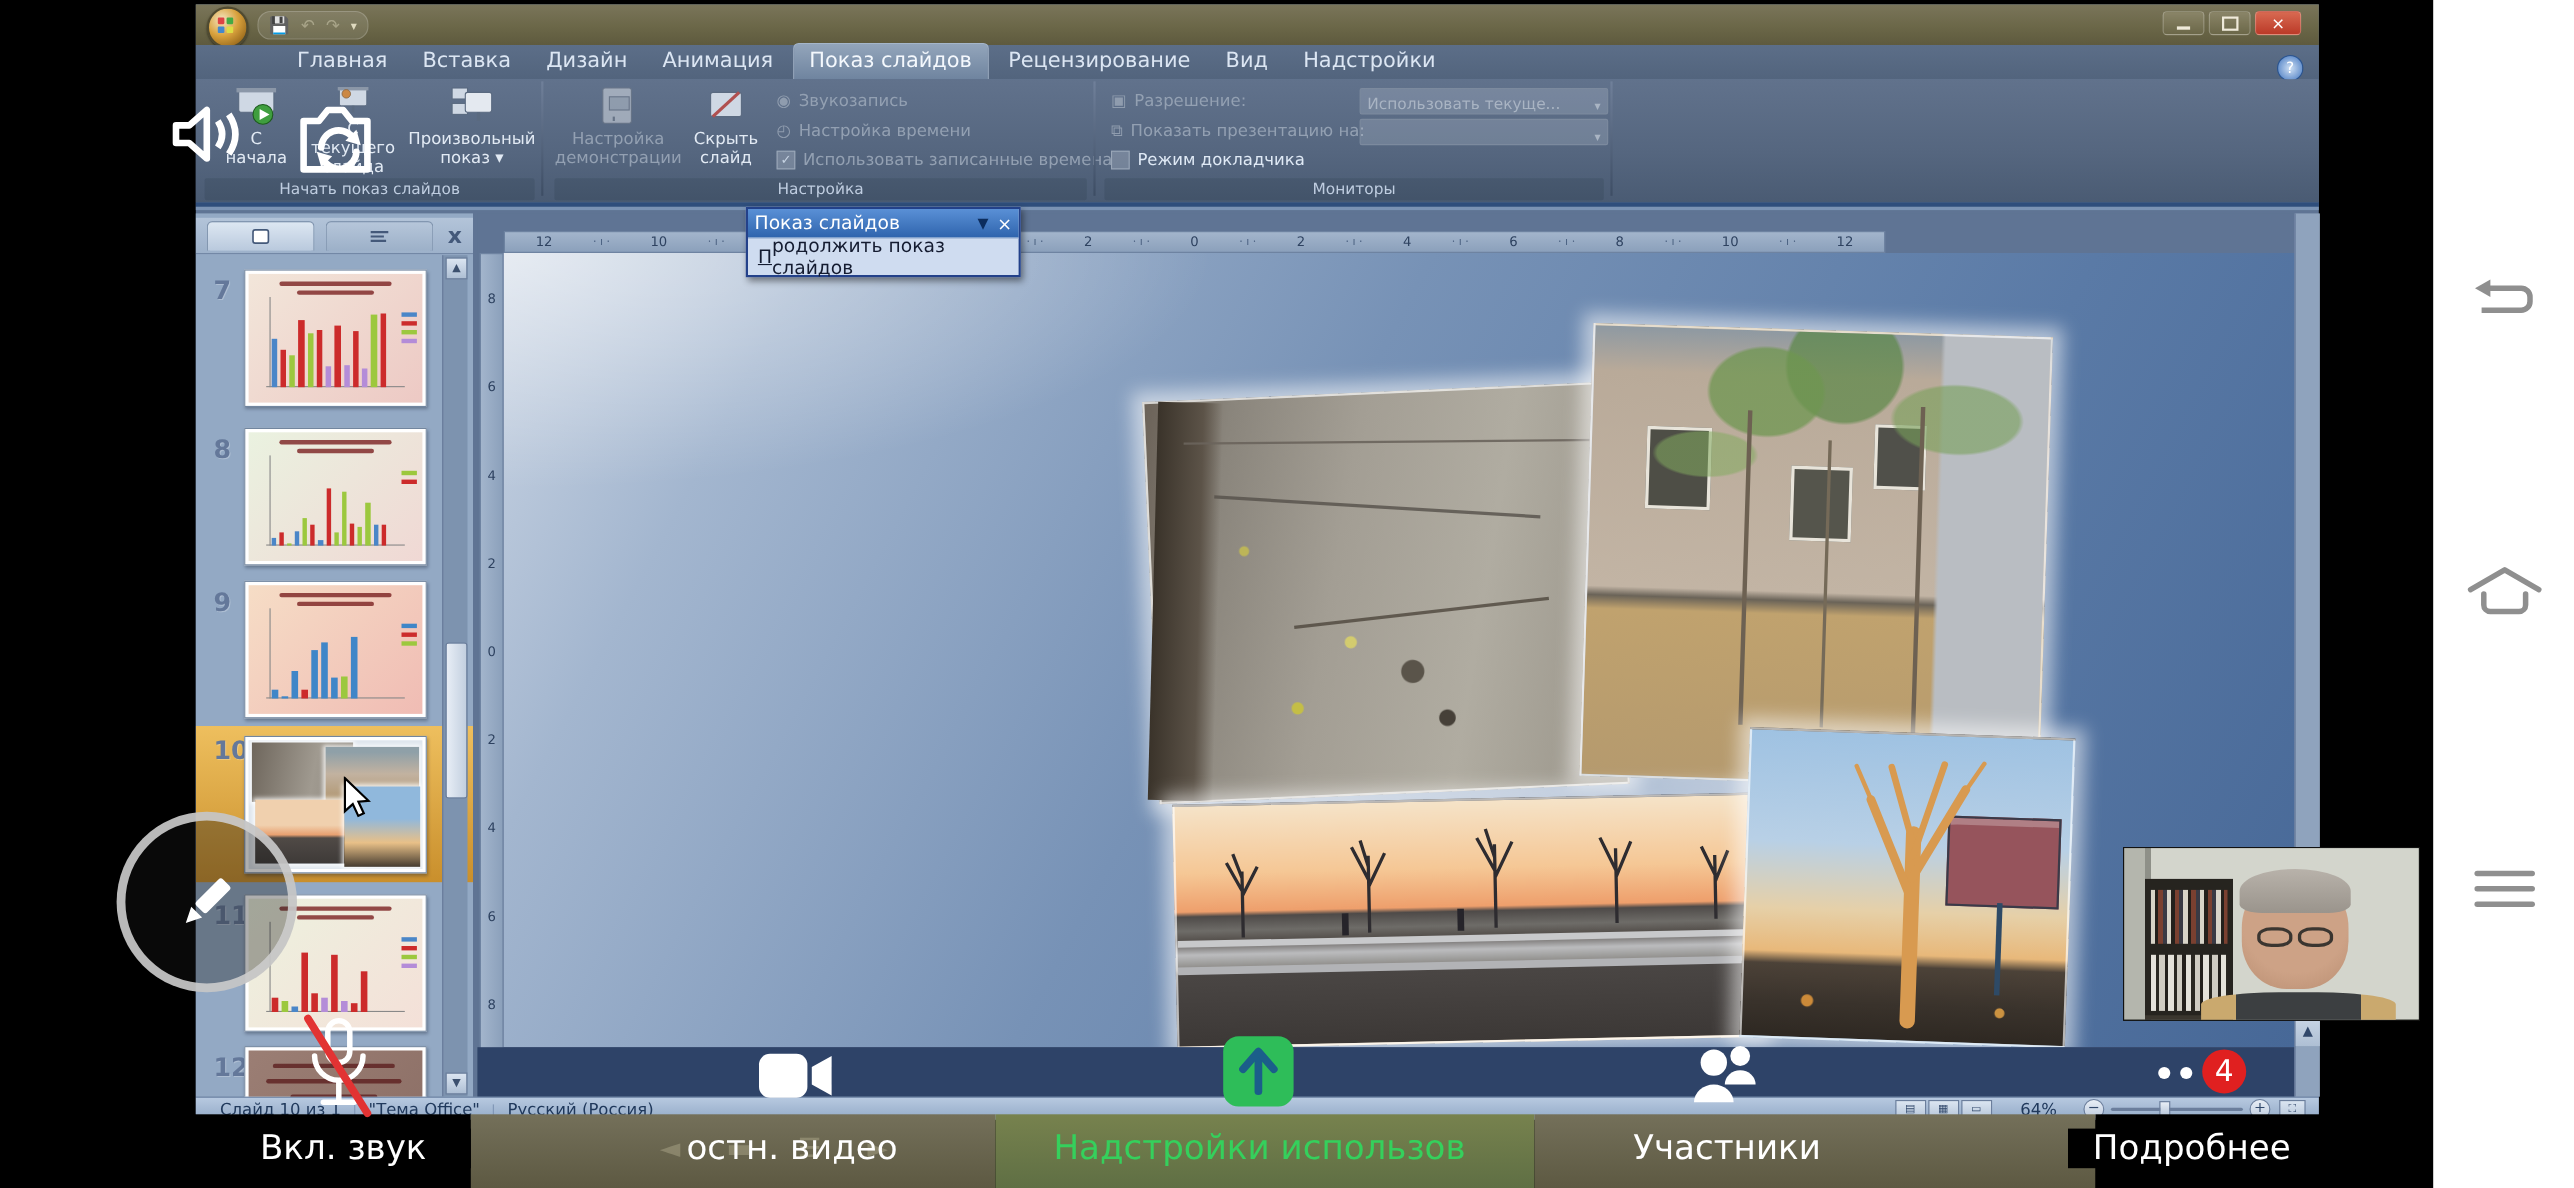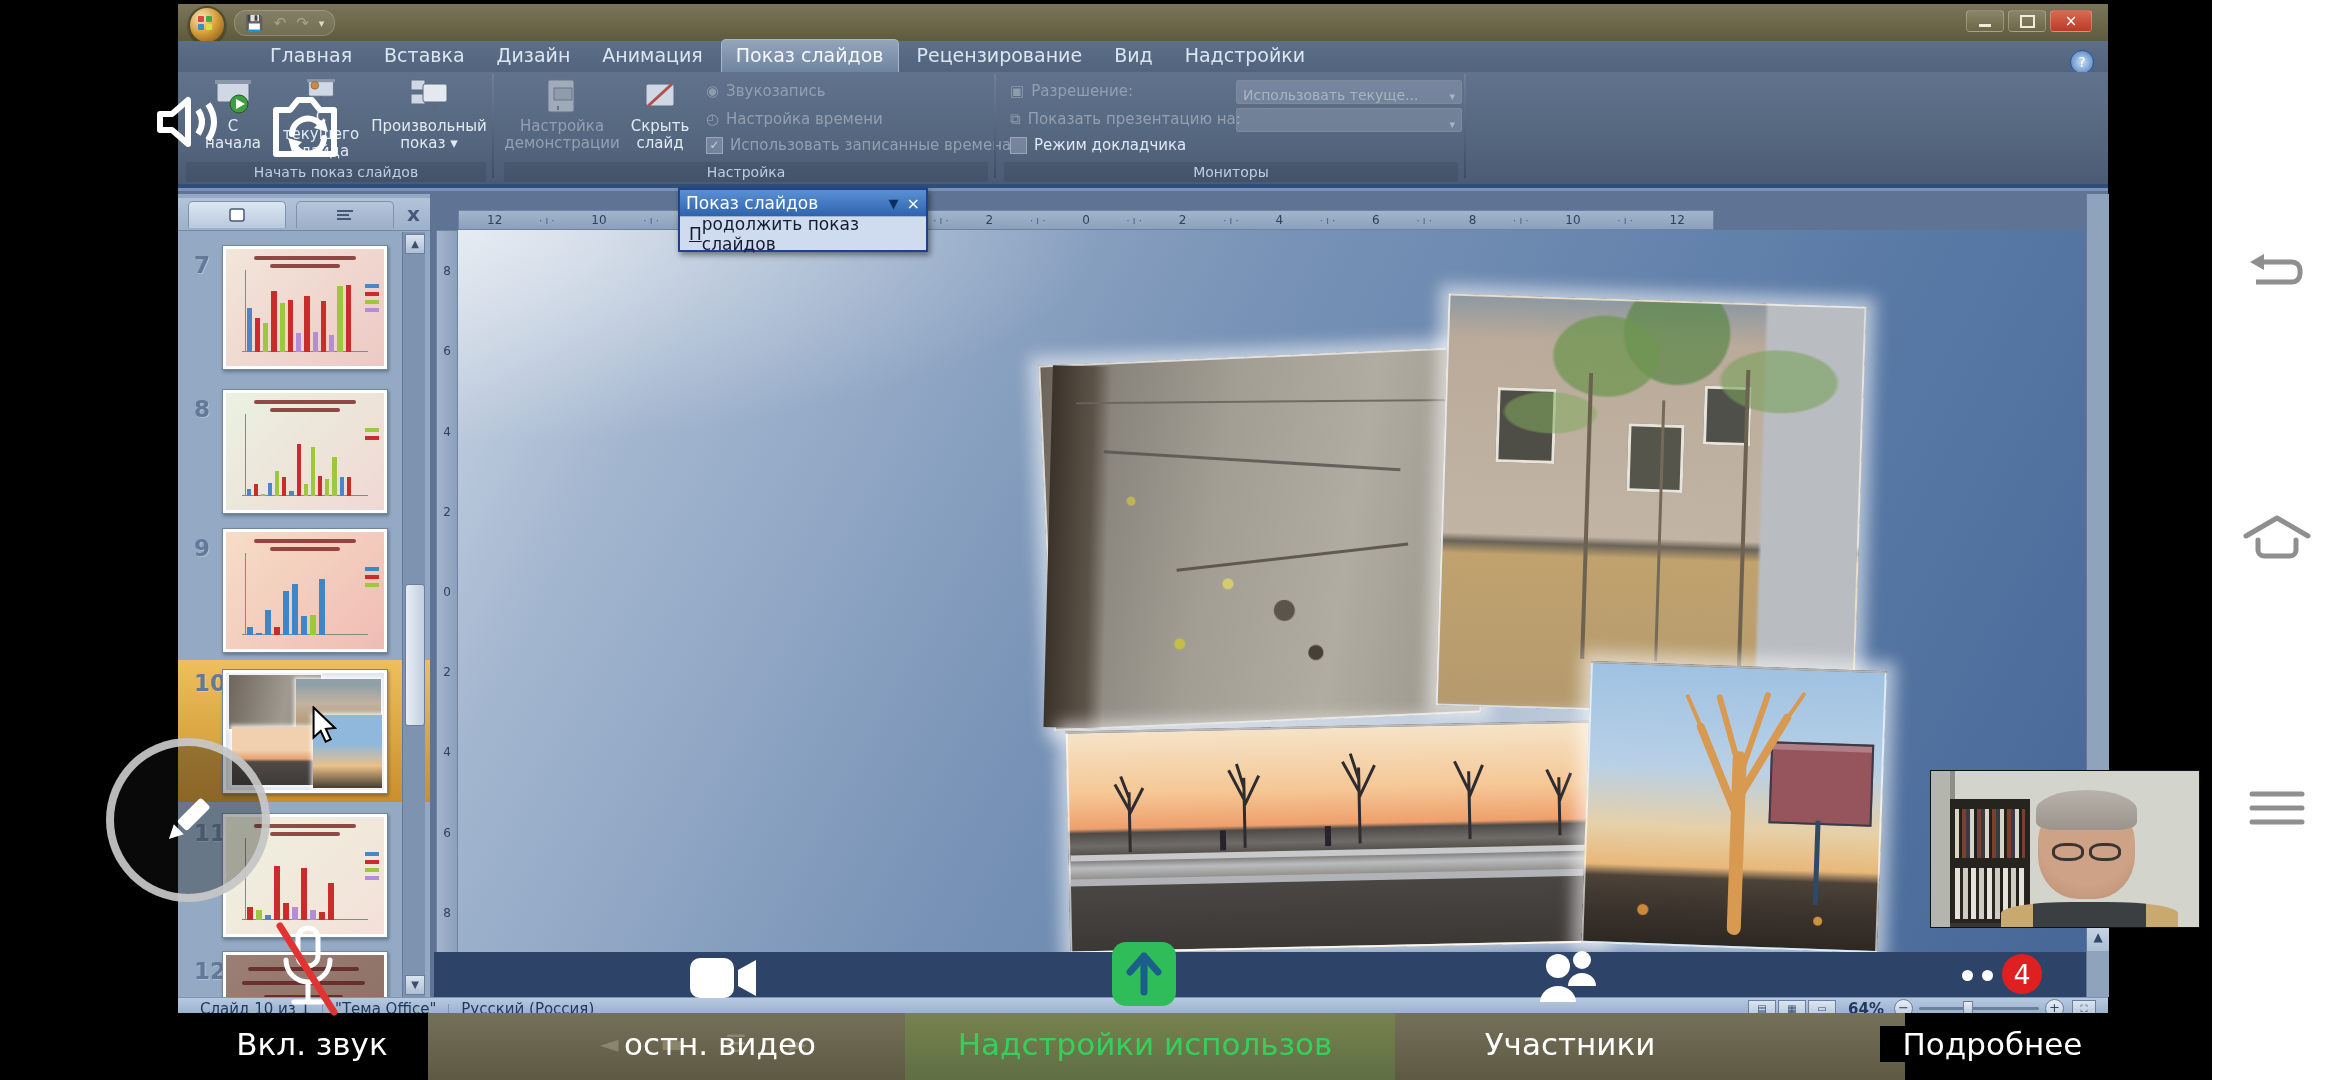--- a/index.html
+++ b/index.html
@@ -573,21 +573,21 @@
     <div class="abs statusbar">
       <span style="margin-left:22px;">Слайд 10 из 1</span>
       <span class="st-sep"></span>
       <span>"Тема Office"</span>
       <span class="st-sep"></span>
       <span>Русский (Россия)</span>
       <span style="margin-left:auto;display:flex;align-items:center;margin-right:10px;">
         <span class="viewbtn">▤</span>
         <span class="viewbtn">▦</span>
         <span class="viewbtn">▭</span>
-        <span style="margin:0 10px;font-weight:bold;">64%</span>
+        <span style="margin:0 24px;">64%</span>
         <span class="zcirc">−</span>
         <span class="zslider" style="width:120px;margin:0 6px;position:relative;">
           <span class="abs" style="left:44px;top:-6px;width:8px;height:14px;background:linear-gradient(#e8eef6,#aebfd4);border:1px solid #6b7e9c;"></span>
         </span>
         <span class="zcirc">+</span>
         <span class="viewbtn" style="margin-left:8px;width:22px;">⛶</span>
       </span>
     </div>
   </div>
 

